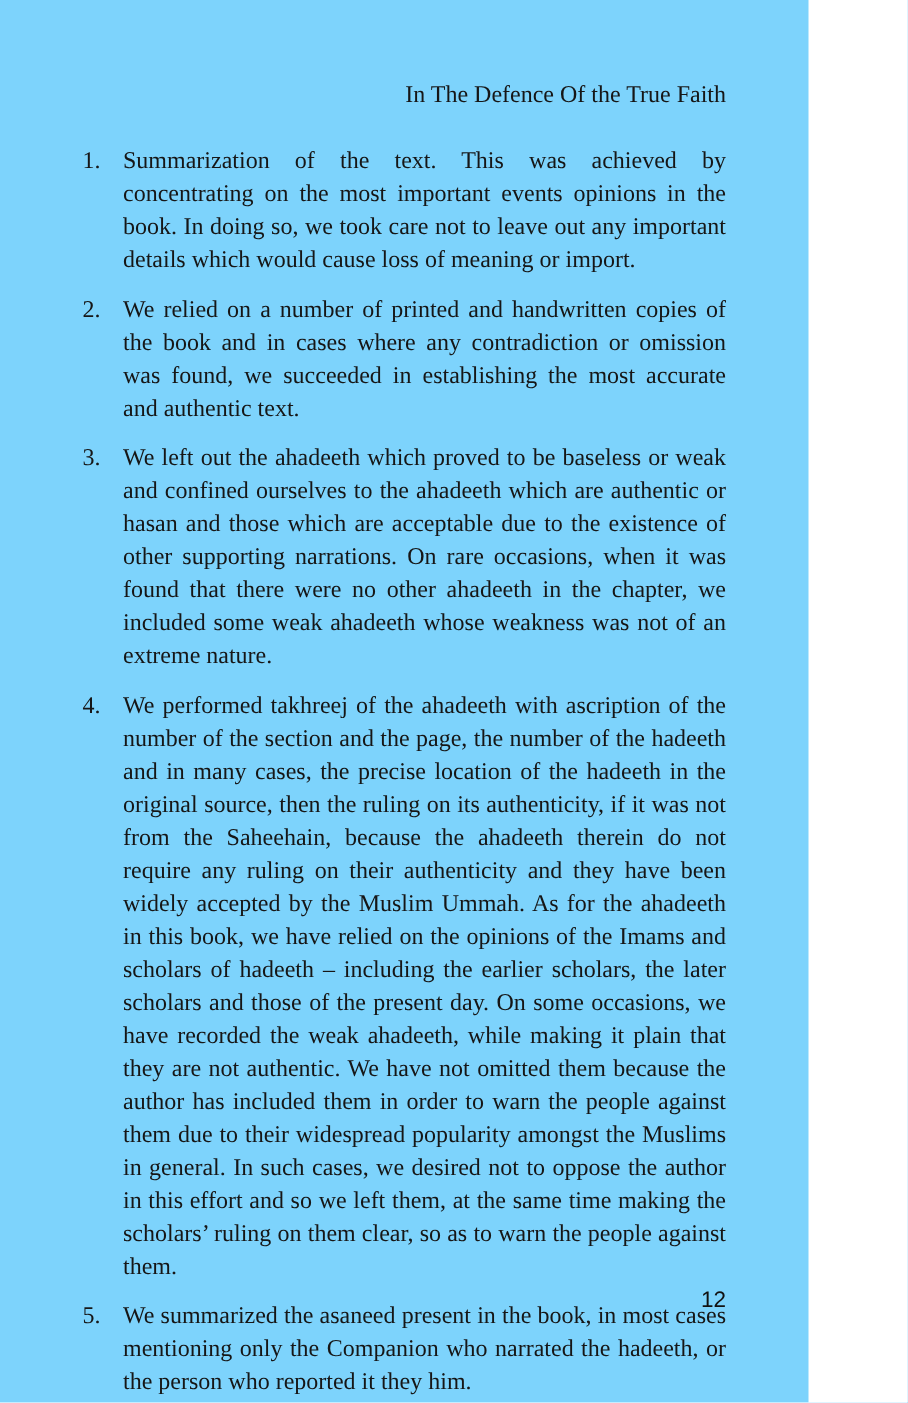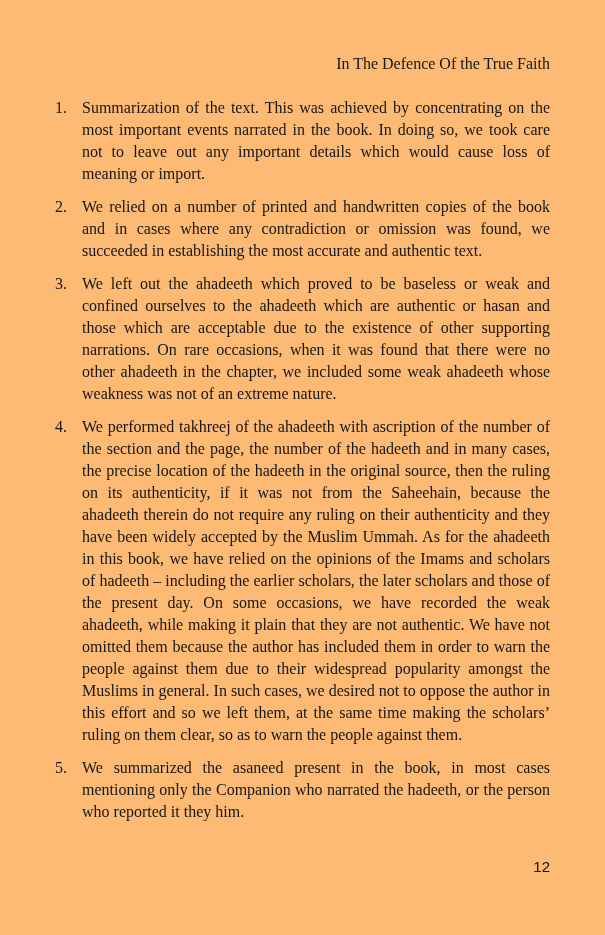--- a/index.html
+++ b/index.html
@@ -2,25 +2,25 @@
 <html><head>
 <meta charset="utf-8">
 <style>
   html, body {
     margin: 0;
     padding: 0;
     background: #ffffff;
   }
   .page {
     position: relative;
-    width: 605px;
+    width: 539px;
     height: 935px;
     box-sizing: border-box;
     padding: 53px 55px 0 55px;
-    background: #fdba74;
+    background: #7dd3fc;
     color: #161616;
     font-family: "Liberation Serif", serif;
     overflow: hidden;
   }
   .running-header {
     text-align: right;
     font-size: 16px;
     line-height: 22px;
     margin-bottom: 22px;
     white-space: nowrap;
@@ -60,21 +60,21 @@
 <body>
 
 <div class="page">
 
   <div class="running-header">In The Defence Of the True Faith</div>
 
   <div class="list">
 
     <div class="item">
       <div class="num">1.</div>
-      <div class="txt">Summarization of the text. This was achieved by concentrating on the most important events narrated in the book. In doing so, we took care not to leave out any important details which would cause loss of meaning or import.</div>
+      <div class="txt">Summarization of the text. This was achieved by concentrating on the most important events opinions in the book. In doing so, we took care not to leave out any important details which would cause loss of meaning or import.</div>
     </div>
 
     <div class="item">
       <div class="num">2.</div>
       <div class="txt">We relied on a number of printed and handwritten copies of the book and in cases where any contradiction or omission was found, we succeeded in establishing the most accurate and authentic text.</div>
     </div>
 
     <div class="item">
       <div class="num">3.</div>
       <div class="txt">We left out the ahadeeth which proved to be baseless or weak and confined ourselves to the ahadeeth which are authentic or hasan and those which are acceptable due to the existence of other supporting narrations. On rare occasions, when it was found that there were no other ahadeeth in the chapter, we included some weak ahadeeth whose weakness was not of an extreme nature.</div>

